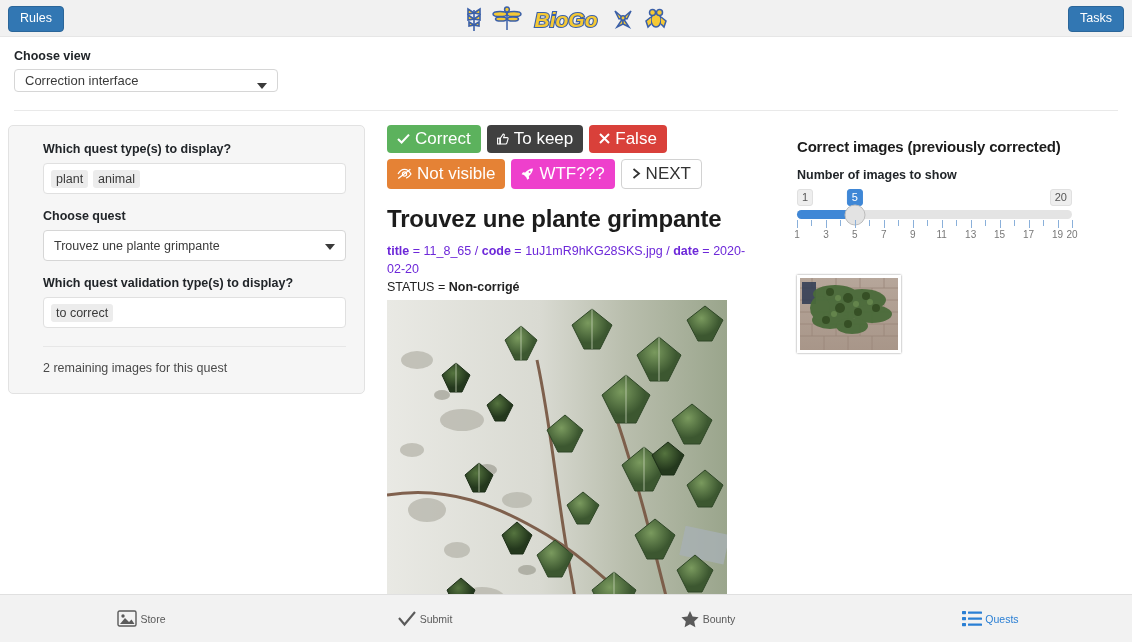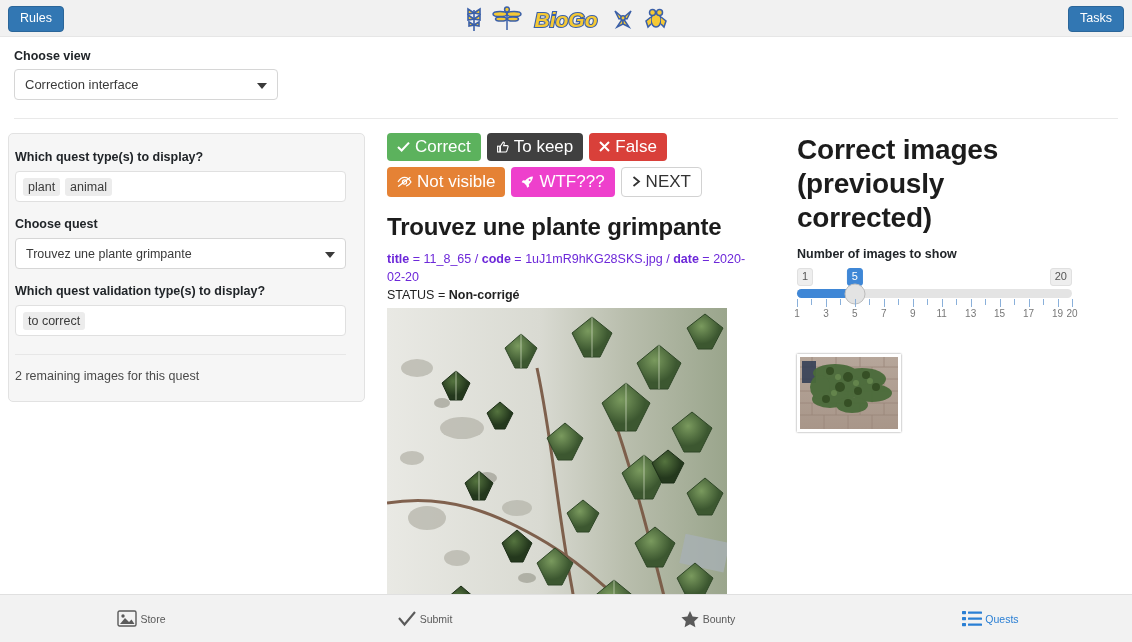--- a/index.html
+++ b/index.html
@@ -44,21 +44,21 @@
   }
   .logo svg { display: block; }
 
   
   .viewzone { padding: 12px 14px 0 14px; }
   .lbl-bold {
     font-size: 12.5px; font-weight: bold; color: #212529;
     margin-bottom: 6px;
   }
   .select-box {
-    width: 264px; height: 31px;
+    width: 264px; height: 23px;
     border: 1px solid #d6d6d6; border-radius: 4px;
     background: #fff;
     display: flex; align-items: center;
     padding: 0 10px;
     font-size: 13px; color: #3a3a3a;
     position: relative;
     cursor: pointer;
   }
   .caret {
     position: absolute; right: 10px; top: 13px;
@@ -79,21 +79,21 @@
     gap: 0;
   }
   .col-left  { width: 357px; flex: 0 0 357px; }
   .col-mid   { width: 395px; flex: 0 0 395px; padding-left: 22px; }
   .col-right { flex: 1; padding-left: 37px; }
 
   .card {
     background: #f6f6f6;
     border: 1px solid #e2e2e2;
     border-radius: 5px;
-    padding: 16px 18px 18px 6px;
+    padding: 16px 18px 18px 34px;
   }
   .field-label {
     font-size: 12.5px; font-weight: bold;
     margin-bottom: 7px; color: #212529;
   }
   .chips-box {
     border: 1px solid #e0e0e0; border-radius: 4px;
     background: #fff;
     min-height: 31px;
     padding: 5px 7px;
@@ -153,23 +153,23 @@
   .status-line { font-size: 12.5px; color: #222; margin-bottom: 6px; }
 
   .photo {
     width: 340px; height: 500px;
     background: #8a9a72;
     position: relative; overflow: hidden;
   }
 
   
   .right-title {
-    font-size: 28px; font-weight: bold;
+    font-size: 15px; font-weight: bold;
     line-height: 1.22;
-    margin: 0 0 12px 0;
+    margin: 13px 0 12px 0;
     color: #1c1c1c;
     max-width: 285px;
     letter-spacing: -0.2px;
   }
   .slider-label { font-size: 12.5px; font-weight: bold; margin-bottom: 7px; }
   .slider-wrap { width: 275px; position: relative; }
   .slider-vals { position: relative; height: 17px; }
   .val-chip {
     position: absolute; top: 0;
     font-size: 11px; color: #555;

